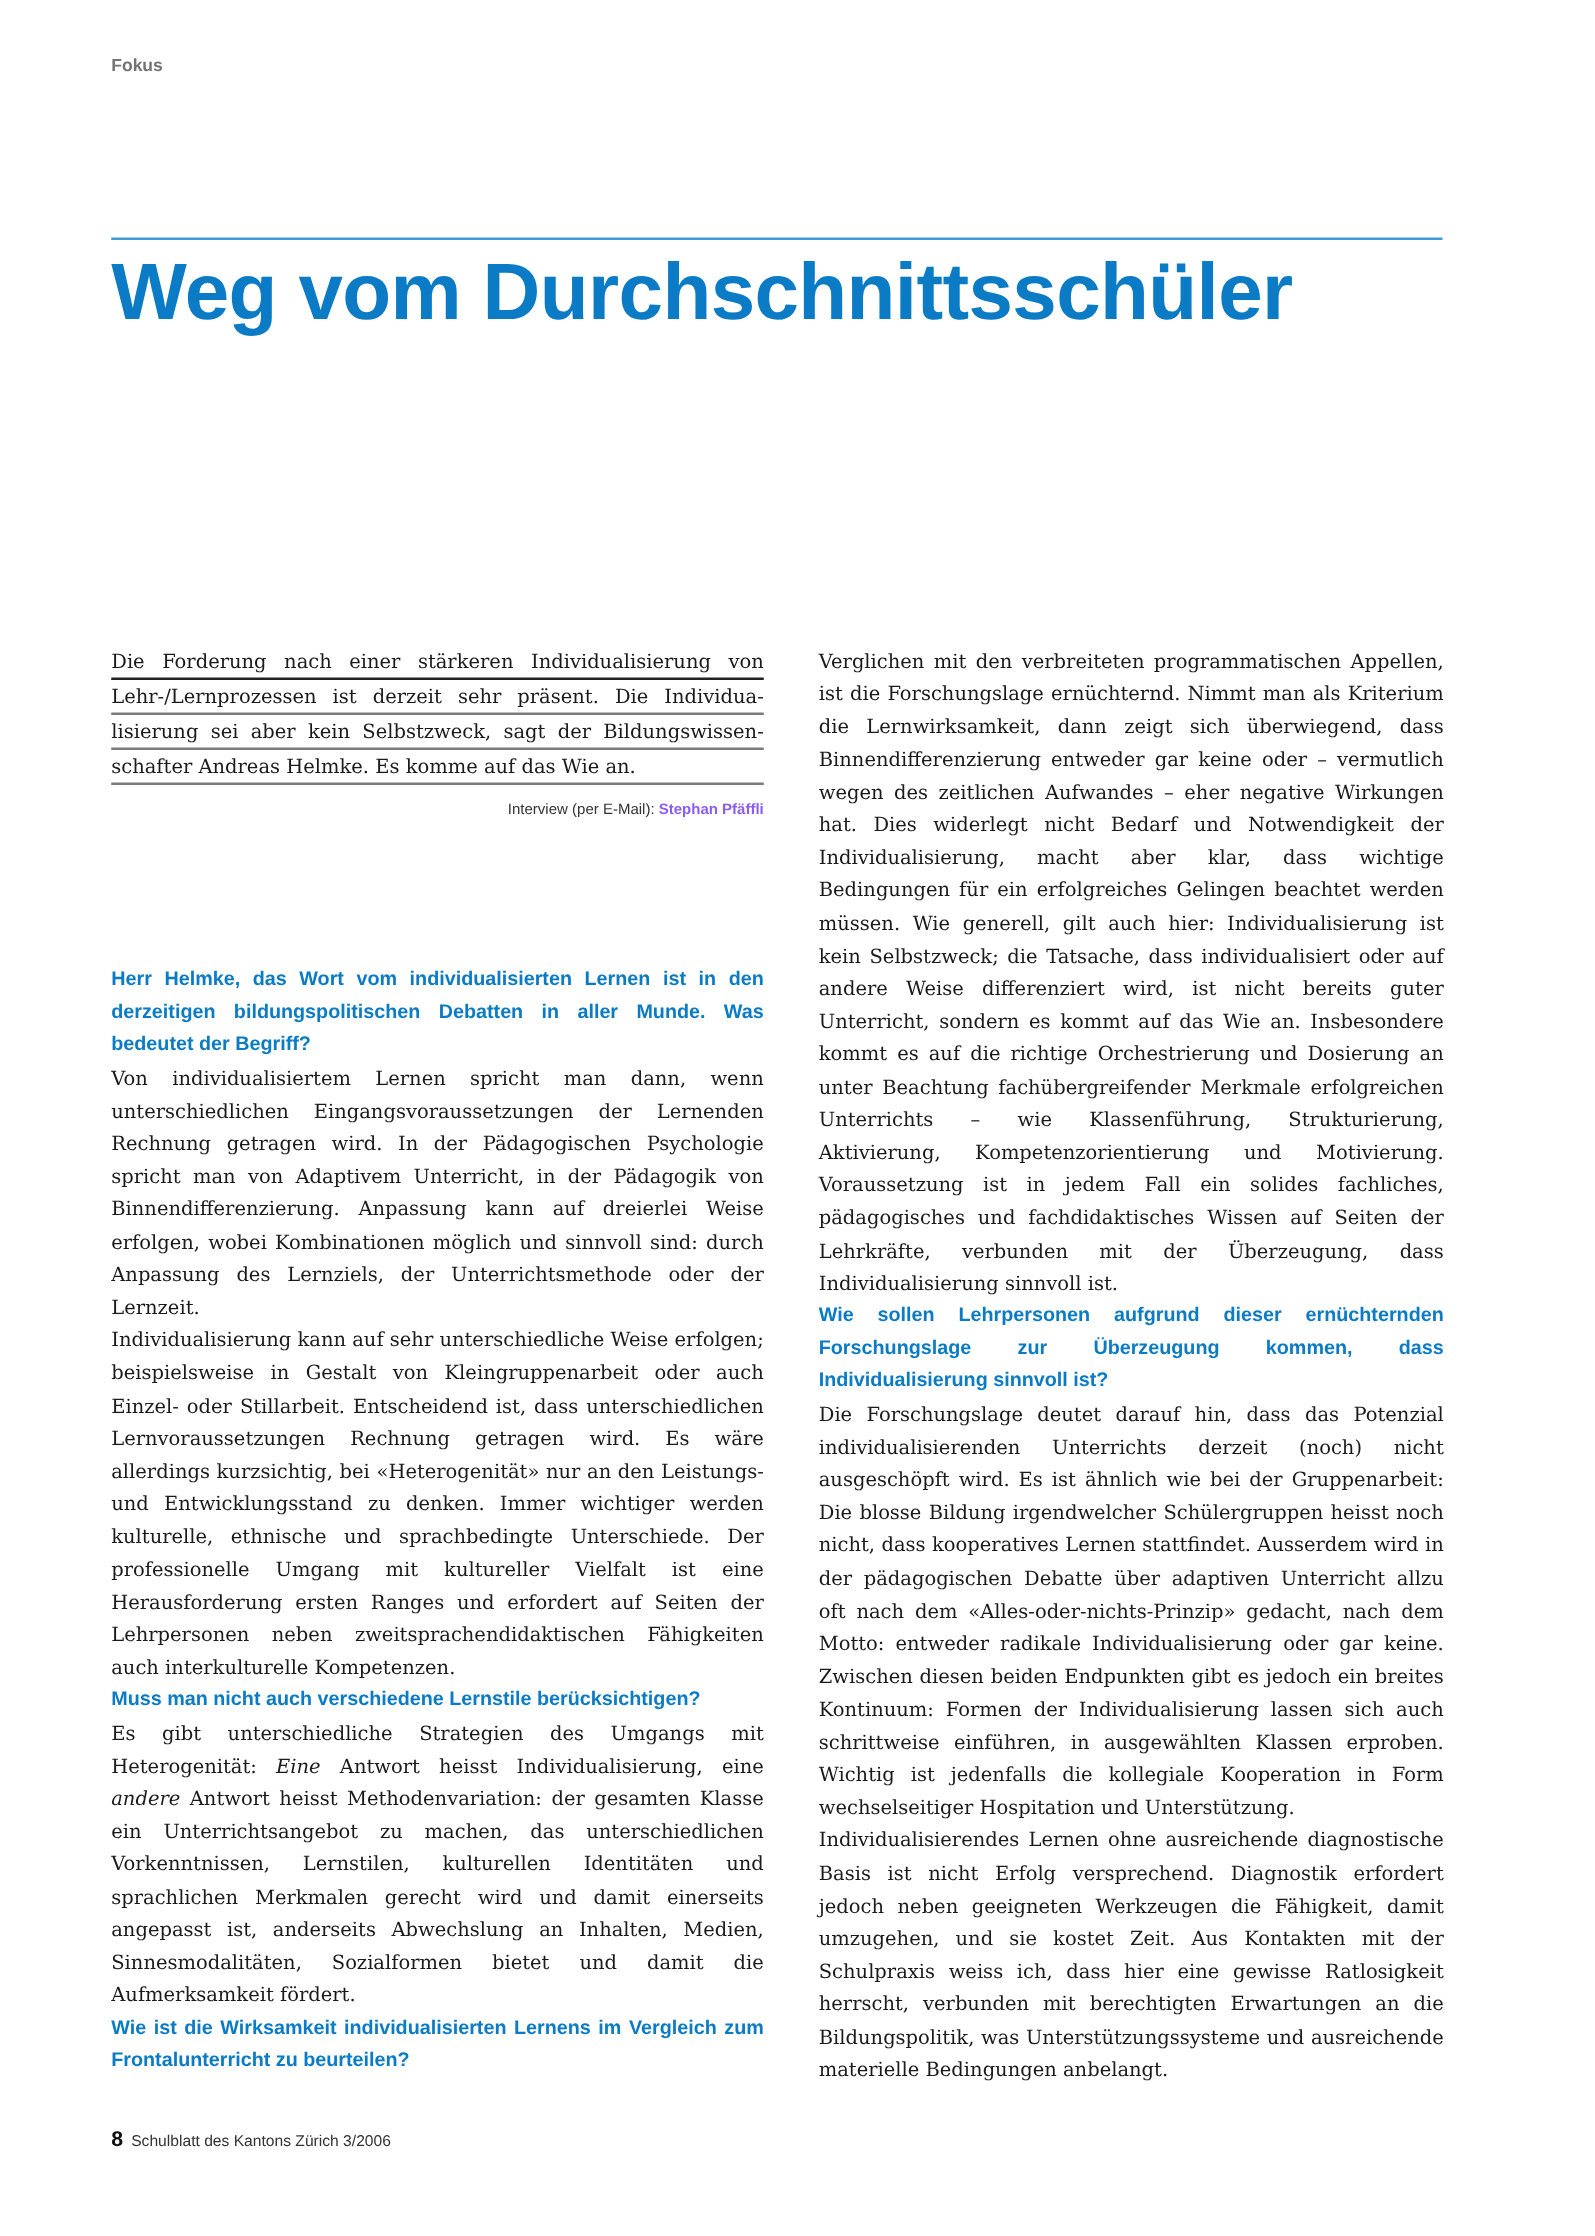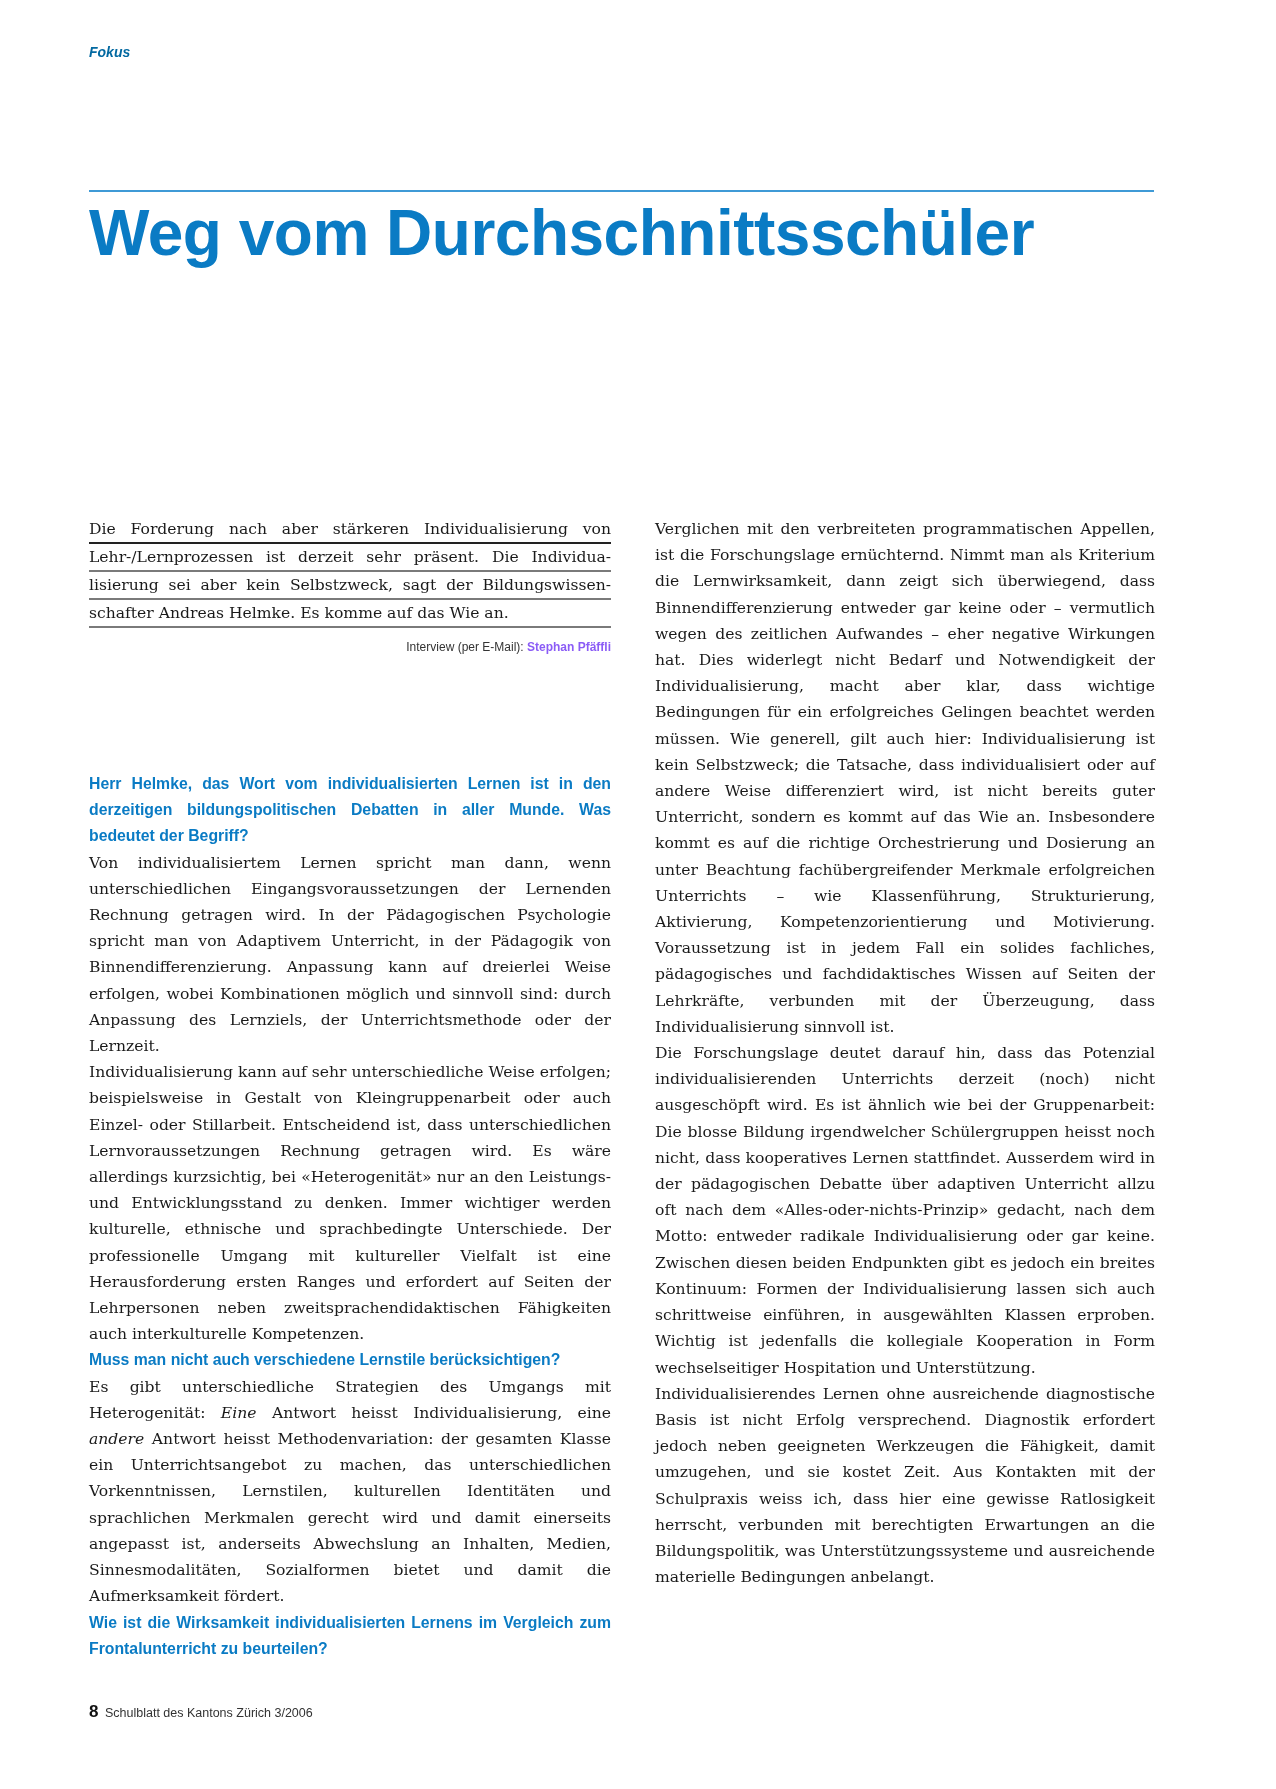--- a/index.html
+++ b/index.html
@@ -2,21 +2,21 @@
 <html><head>
 <meta charset="utf-8">
 <style>
   html, body { margin: 0; padding: 0; background: #ffffff; }
   body { width: 1276px; height: 1789px; position: relative; overflow: hidden; }
   .page { position: absolute; left: 0; top: 0; width: 1276px; height: 1789px; }
 
   .section-label {
     position: absolute; left: 89px; top: 44px;
     font-family: "Liberation Sans", sans-serif; font-weight: bold;
-    font-size: 14px; color: #0369a1; margin: 0; font-style: italic;
+    font-size: 14px; color: #737373; margin: 0;
   }
   .title-rule {
     position: absolute; left: 89px; top: 190px; width: 1065px; height: 2px;
     background: #3f9ad6;
   }
   .title {
     position: absolute; left: 89px; top: 196px; margin: 0;
     font-family: "Liberation Sans", sans-serif; font-weight: bold;
     font-size: 64px; letter-spacing: -0.5px; color: #0a7bc4; white-space: nowrap;
   }
@@ -59,40 +59,41 @@
 </style>
 </head>
 <body>
 
 <div class="page">
   <p class="section-label">Fokus</p>
   <div class="title-rule"></div>
   <h1 class="title">Weg vom Durchschnittsschüler</h1>
 
   <div class="col col-left lead serif">
-    <span class="lead-line">Die Forderung nach aber stärkeren Individualisierung von</span>
+    <span class="lead-line">Die Forderung nach einer stärkeren Individualisierung von</span>
     <span class="lead-line">Lehr-/Lernprozessen ist derzeit sehr präsent. Die Individua-</span>
     <span class="lead-line">lisierung sei aber kein Selbstzweck, sagt der Bildungswissen-</span>
     <span class="lead-line last">schafter Andreas Helmke. Es komme auf das Wie an.</span>
     <div class="credit">
       <span>Interview (per E-Mail): </span><b>Stephan Pfäffli</b>
     </div>
   </div>
 
   <div class="col col-left left-body serif">
     <p class="q">Herr Helmke, das Wort vom individualisierten Lernen ist in den derzeitigen bildungspolitischen Debatten in aller Munde. Was bedeutet der Begriff?</p>
     <p class="a">Von individualisiertem Lernen spricht man dann, wenn unterschiedlichen Eingangsvoraussetzungen der Lernenden Rechnung getragen wird. In der Pädagogischen Psychologie spricht man von Adaptivem Unterricht, in der Pädagogik von Binnendifferenzierung. Anpassung kann auf dreierlei Weise erfolgen, wobei Kombinationen möglich und sinnvoll sind: durch Anpassung des Lernziels, der Unterrichtsmethode oder der Lernzeit.</p>
     <p class="a">Individualisierung kann auf sehr unterschiedliche Weise erfolgen; beispielsweise in Gestalt von Kleingruppenarbeit oder auch Einzel- oder Stillarbeit. Entscheidend ist, dass unterschiedlichen Lernvoraussetzungen Rechnung getragen wird. Es wäre allerdings kurzsichtig, bei «Heterogenität» nur an den Leistungs- und Entwicklungsstand zu denken. Immer wichtiger werden kulturelle, ethnische und sprachbedingte Unterschiede. Der professionelle Umgang mit kultureller Vielfalt ist eine Herausforderung ersten Ranges und erfordert auf Seiten der Lehrpersonen neben zweitsprachendidaktischen Fähigkeiten auch interkulturelle Kompetenzen.</p>
     <p class="q">Muss man nicht auch verschiedene Lernstile berücksichtigen?</p>
     <p class="a"><span>Es gibt unterschiedliche Strategien des Umgangs mit Heterogenität: </span><em>Eine</em><span> Antwort heisst Individualisierung, eine </span><em>andere</em><span> Antwort heisst Methodenvariation: der gesamten Klasse ein Unterrichtsangebot zu machen, das unterschiedlichen Vorkenntnissen, Lernstilen, kulturellen Identitäten und sprachlichen Merkmalen gerecht wird und damit einerseits angepasst ist, anderseits Abwechslung an Inhalten, Medien, Sinnesmodalitäten, Sozialformen bietet und damit die Aufmerksamkeit fördert.</span></p>
     <p class="q">Wie ist die Wirksamkeit individualisierten Lernens im Vergleich zum Frontalunterricht zu beurteilen?</p>
   </div>
 
   <div class="col col-right right-body serif">
     <p class="a">Verglichen mit den verbreiteten programmatischen Appellen, ist die Forschungslage ernüchternd. Nimmt man als Kriterium die Lernwirksamkeit, dann zeigt sich überwiegend, dass Binnendifferenzierung entweder gar keine oder – vermutlich wegen des zeitlichen Aufwandes – eher negative Wirkungen hat. Dies widerlegt nicht Bedarf und Notwendigkeit der Individualisierung, macht aber klar, dass wichtige Bedingungen für ein erfolgreiches Gelingen beachtet werden müssen. Wie generell, gilt auch hier: Individualisierung ist kein Selbstzweck; die Tatsache, dass individualisiert oder auf andere Weise differenziert wird, ist nicht bereits guter Unterricht, sondern es kommt auf das Wie an. Insbesondere kommt es auf die richtige Orchestrierung und Dosierung an unter Beachtung fachübergreifender Merkmale erfolgreichen Unterrichts – wie Klassenführung, Strukturierung, Aktivierung, Kompetenzorientierung und Motivierung. Voraussetzung ist in jedem Fall ein solides fachliches, pädagogisches und fachdidaktisches Wissen auf Seiten der Lehrkräfte, verbunden mit der Überzeugung, dass Individualisierung sinnvoll ist.</p>
+    <p class="q">Wie sollen Lehrpersonen aufgrund dieser ernüchternden Forschungslage zur Überzeugung kommen, dass Individualisierung sinnvoll ist?</p>
     <p class="a">Die Forschungslage deutet darauf hin, dass das Potenzial individualisierenden Unterrichts derzeit (noch) nicht ausgeschöpft wird. Es ist ähnlich wie bei der Gruppenarbeit: Die blosse Bildung irgendwelcher Schülergruppen heisst noch nicht, dass kooperatives Lernen stattfindet. Ausserdem wird in der pädagogischen Debatte über adaptiven Unterricht allzu oft nach dem «Alles-oder-nichts-Prinzip» gedacht, nach dem Motto: entweder radikale Individualisierung oder gar keine. Zwischen diesen beiden Endpunkten gibt es jedoch ein breites Kontinuum: Formen der Individualisierung lassen sich auch schrittweise einführen, in ausgewählten Klassen erproben. Wichtig ist jedenfalls die kollegiale Kooperation in Form wechselseitiger Hospitation und Unterstützung.</p>
     <p class="a">Individualisierendes Lernen ohne ausreichende diagnostische Basis ist nicht Erfolg versprechend. Diagnostik erfordert jedoch neben geeigneten Werkzeugen die Fähigkeit, damit umzugehen, und sie kostet Zeit. Aus Kontakten mit der Schulpraxis weiss ich, dass hier eine gewisse Ratlosigkeit herrscht, verbunden mit berechtigten Erwartungen an die Bildungspolitik, was Unterstützungssysteme und ausreichende materielle Bedingungen anbelangt.</p>
   </div>
 
   <div class="footer">
     <span class="pn">8</span>
     <span>Schulblatt des Kantons Zürich 3/2006</span>
   </div>
 </div>
 

